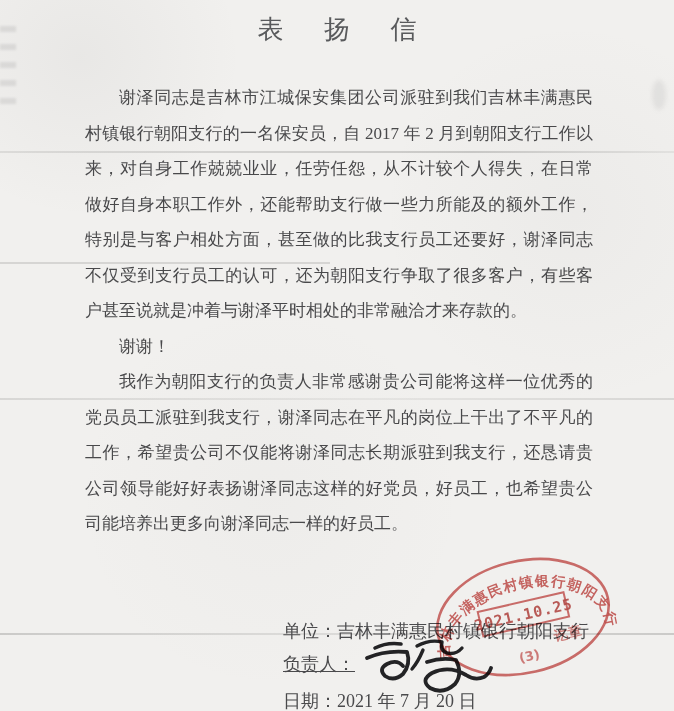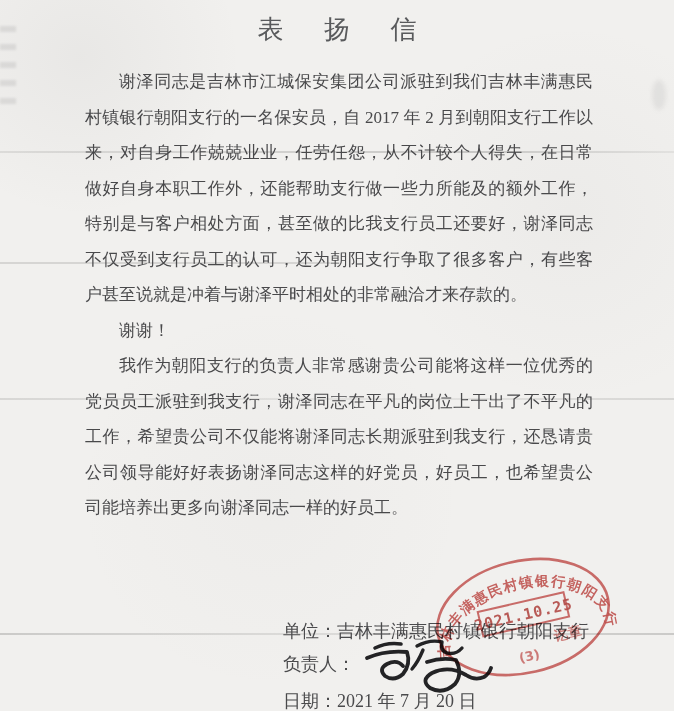--- a/index.html
+++ b/index.html
@@ -17,29 +17,29 @@
     font-family:"Liberation Serif","DejaVu Serif",serif;
     color:#4a4a4c;
   }
   .doc-title{
     position:absolute;top:12px;left:0;width:100%;
     text-align:center;
     font-size:26px;letter-spacing:17px;text-indent:17px;
     color:#595a5c;font-weight:500;
   }
   .doc-body{
-    position:absolute;left:85px;top:64px;width:508px;
+    position:absolute;left:85px;top:80px;width:508px;
     font-size:17px;line-height:35.5px;
     text-align:justify;
     color:#49494b;
   }
   .doc-body p{margin:0;text-indent:2em;}
   .footer-row{position:absolute;left:283px;white-space:nowrap;font-size:18px;}
   .row-unit{top:619px;}
-  .row-resp{top:652px;}
+  .row-resp{top:652px;text-decoration:underline;}
   .row-date{top:689px;}
   .signature-svg{
     position:absolute;left:74px;top:-18px;
   }
   
   .seal{
     position:absolute;left:428px;top:548px;width:190px;height:138px;
     transform:rotate(-13deg);
     mix-blend-mode:multiply;
     opacity:.88;

